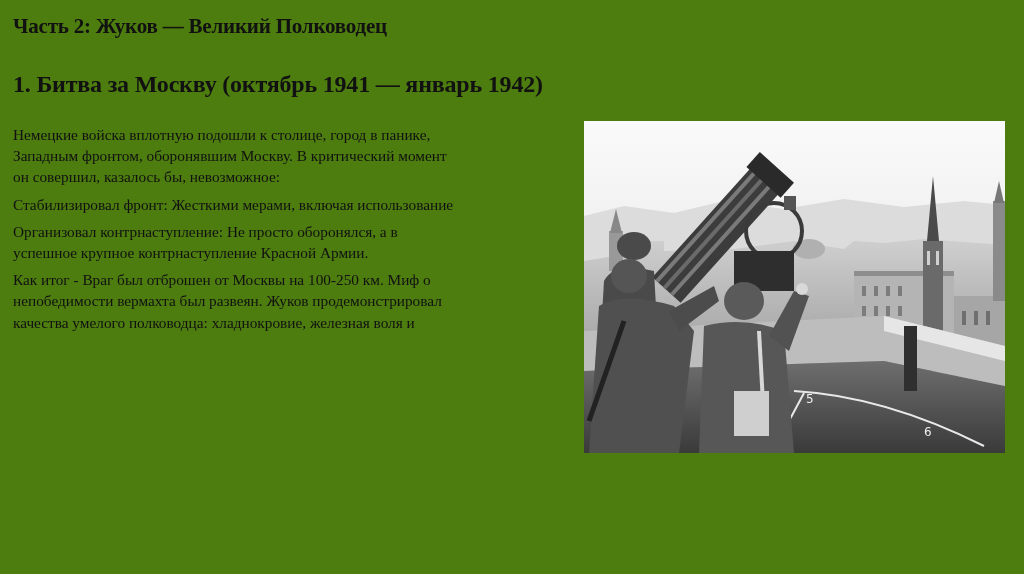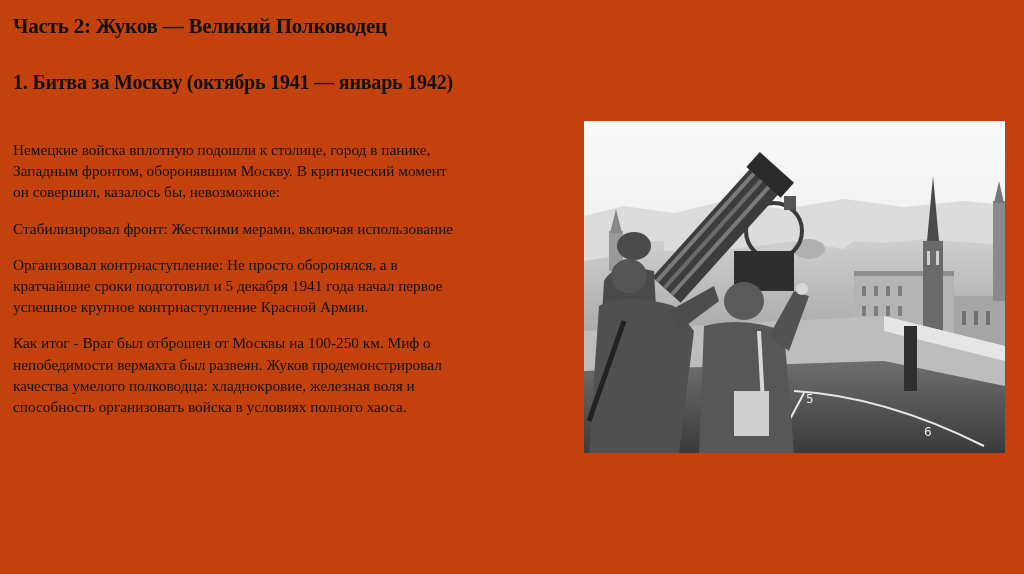--- a/index.html
+++ b/index.html
@@ -11,52 +11,52 @@
       width: 1024px;
       height: 574px;
       position: relative;
       overflow: hidden;
       font-family: "Liberation Serif", "DejaVu Serif", serif;
       color: #111111;
     }
     .slide {
       position: absolute;
       inset: 0;
-      background: #c2410c;
+      background: #4d7c0f;
     }
     .title {
       position: absolute;
       left: 13px;
       top: 14px;
       font-size: 21px;
       font-weight: bold;
       letter-spacing: -0.2px;
       margin: 0;
       white-space: nowrap;
     }
     .subtitle {
       position: absolute;
       left: 13px;
       top: 71px;
-      font-size: 20px;
+      font-size: 24px;
       font-weight: bold;
       letter-spacing: -0.2px;
       margin: 0;
       white-space: nowrap;
     }
     .body-text {
       position: absolute;
       left: 13px;
       top: 124px;
       width: 520px;
       font-size: 15.3px;
       line-height: 21.2px;
     }
     .body-text p {
-      margin: 15px 0 6px 0;
+      margin: 0 0 6px 0;
     }
     .body-text p .ln {
       display: block;
       white-space: nowrap;
     }
     .photo {
       position: absolute;
       left: 584px;
       top: 121px;
       width: 421px;
@@ -83,28 +83,26 @@
     <p>
       <span class="ln">Немецкие войска вплотную подошли к столице, город в панике,</span>
       <span class="ln">Западным фронтом, оборонявшим Москву. В критический момент</span>
       <span class="ln">он совершил, казалось бы, невозможное:</span>
     </p>
     <p>
       <span class="ln">Стабилизировал фронт: Жесткими мерами, включая использование</span>
     </p>
     <p>
       <span class="ln">Организовал контрнаступление: Не просто оборонялся, а в</span>
-      <span class="ln">кратчайшие сроки подготовил и 5 декабря 1941 года начал первое</span>
       <span class="ln">успешное крупное контрнаступление Красной Армии.</span>
     </p>
     <p>
       <span class="ln">Как итог - Враг был отброшен от Москвы на 100-250 км. Миф о</span>
       <span class="ln">непобедимости вермахта был развеян. Жуков продемонстрировал</span>
       <span class="ln">качества умелого полководца: хладнокровие, железная воля и</span>
-      <span class="ln">способность организовать войска в условиях полного хаоса.</span>
     </p>
   </div>
 
   <div class="photo" title="Black-and-white photo: Soviet anti-aircraft gunners with a quad machine gun on a Moscow rooftop, towers and spires in the background">
     <svg viewBox="0 0 421 332" preserveAspectRatio="none">
       <defs>
         <linearGradient id="sky" x1="0" y1="0" x2="0" y2="1">
           <stop offset="0" stop-color="#fafafa"></stop>
           <stop offset="0.45" stop-color="#ededed"></stop>
           <stop offset="1" stop-color="#c9c9c9"></stop>

